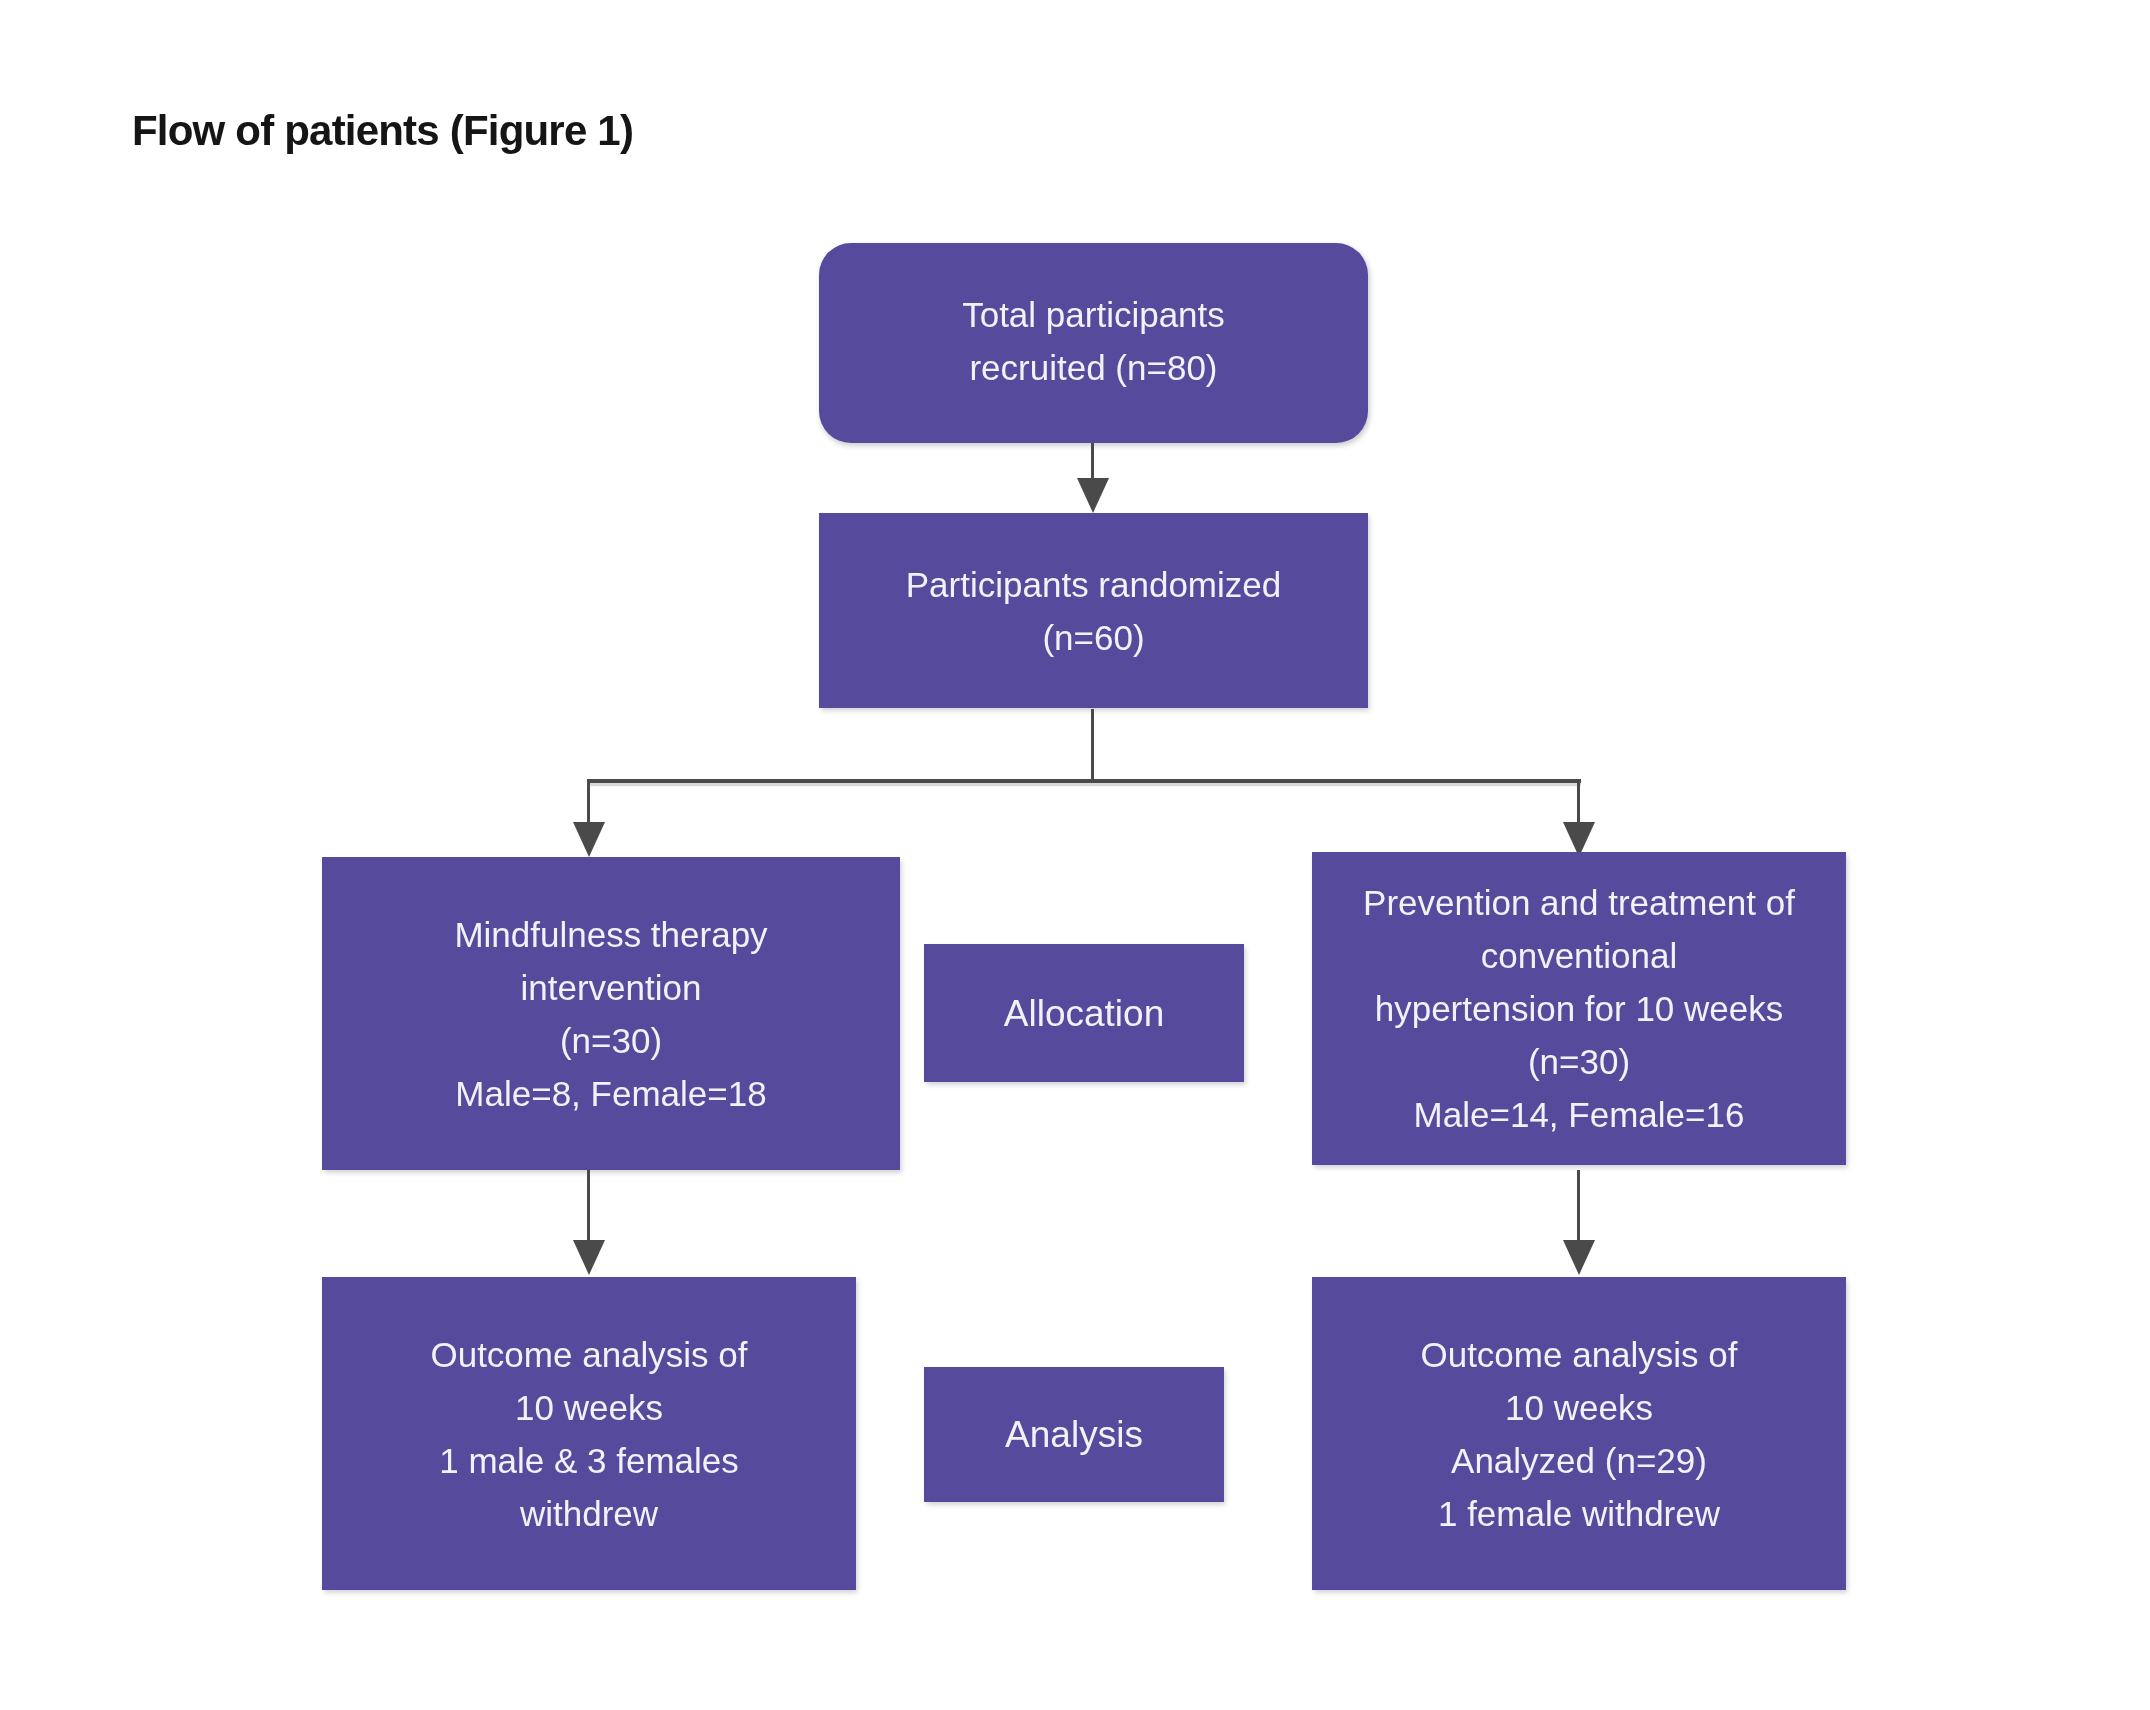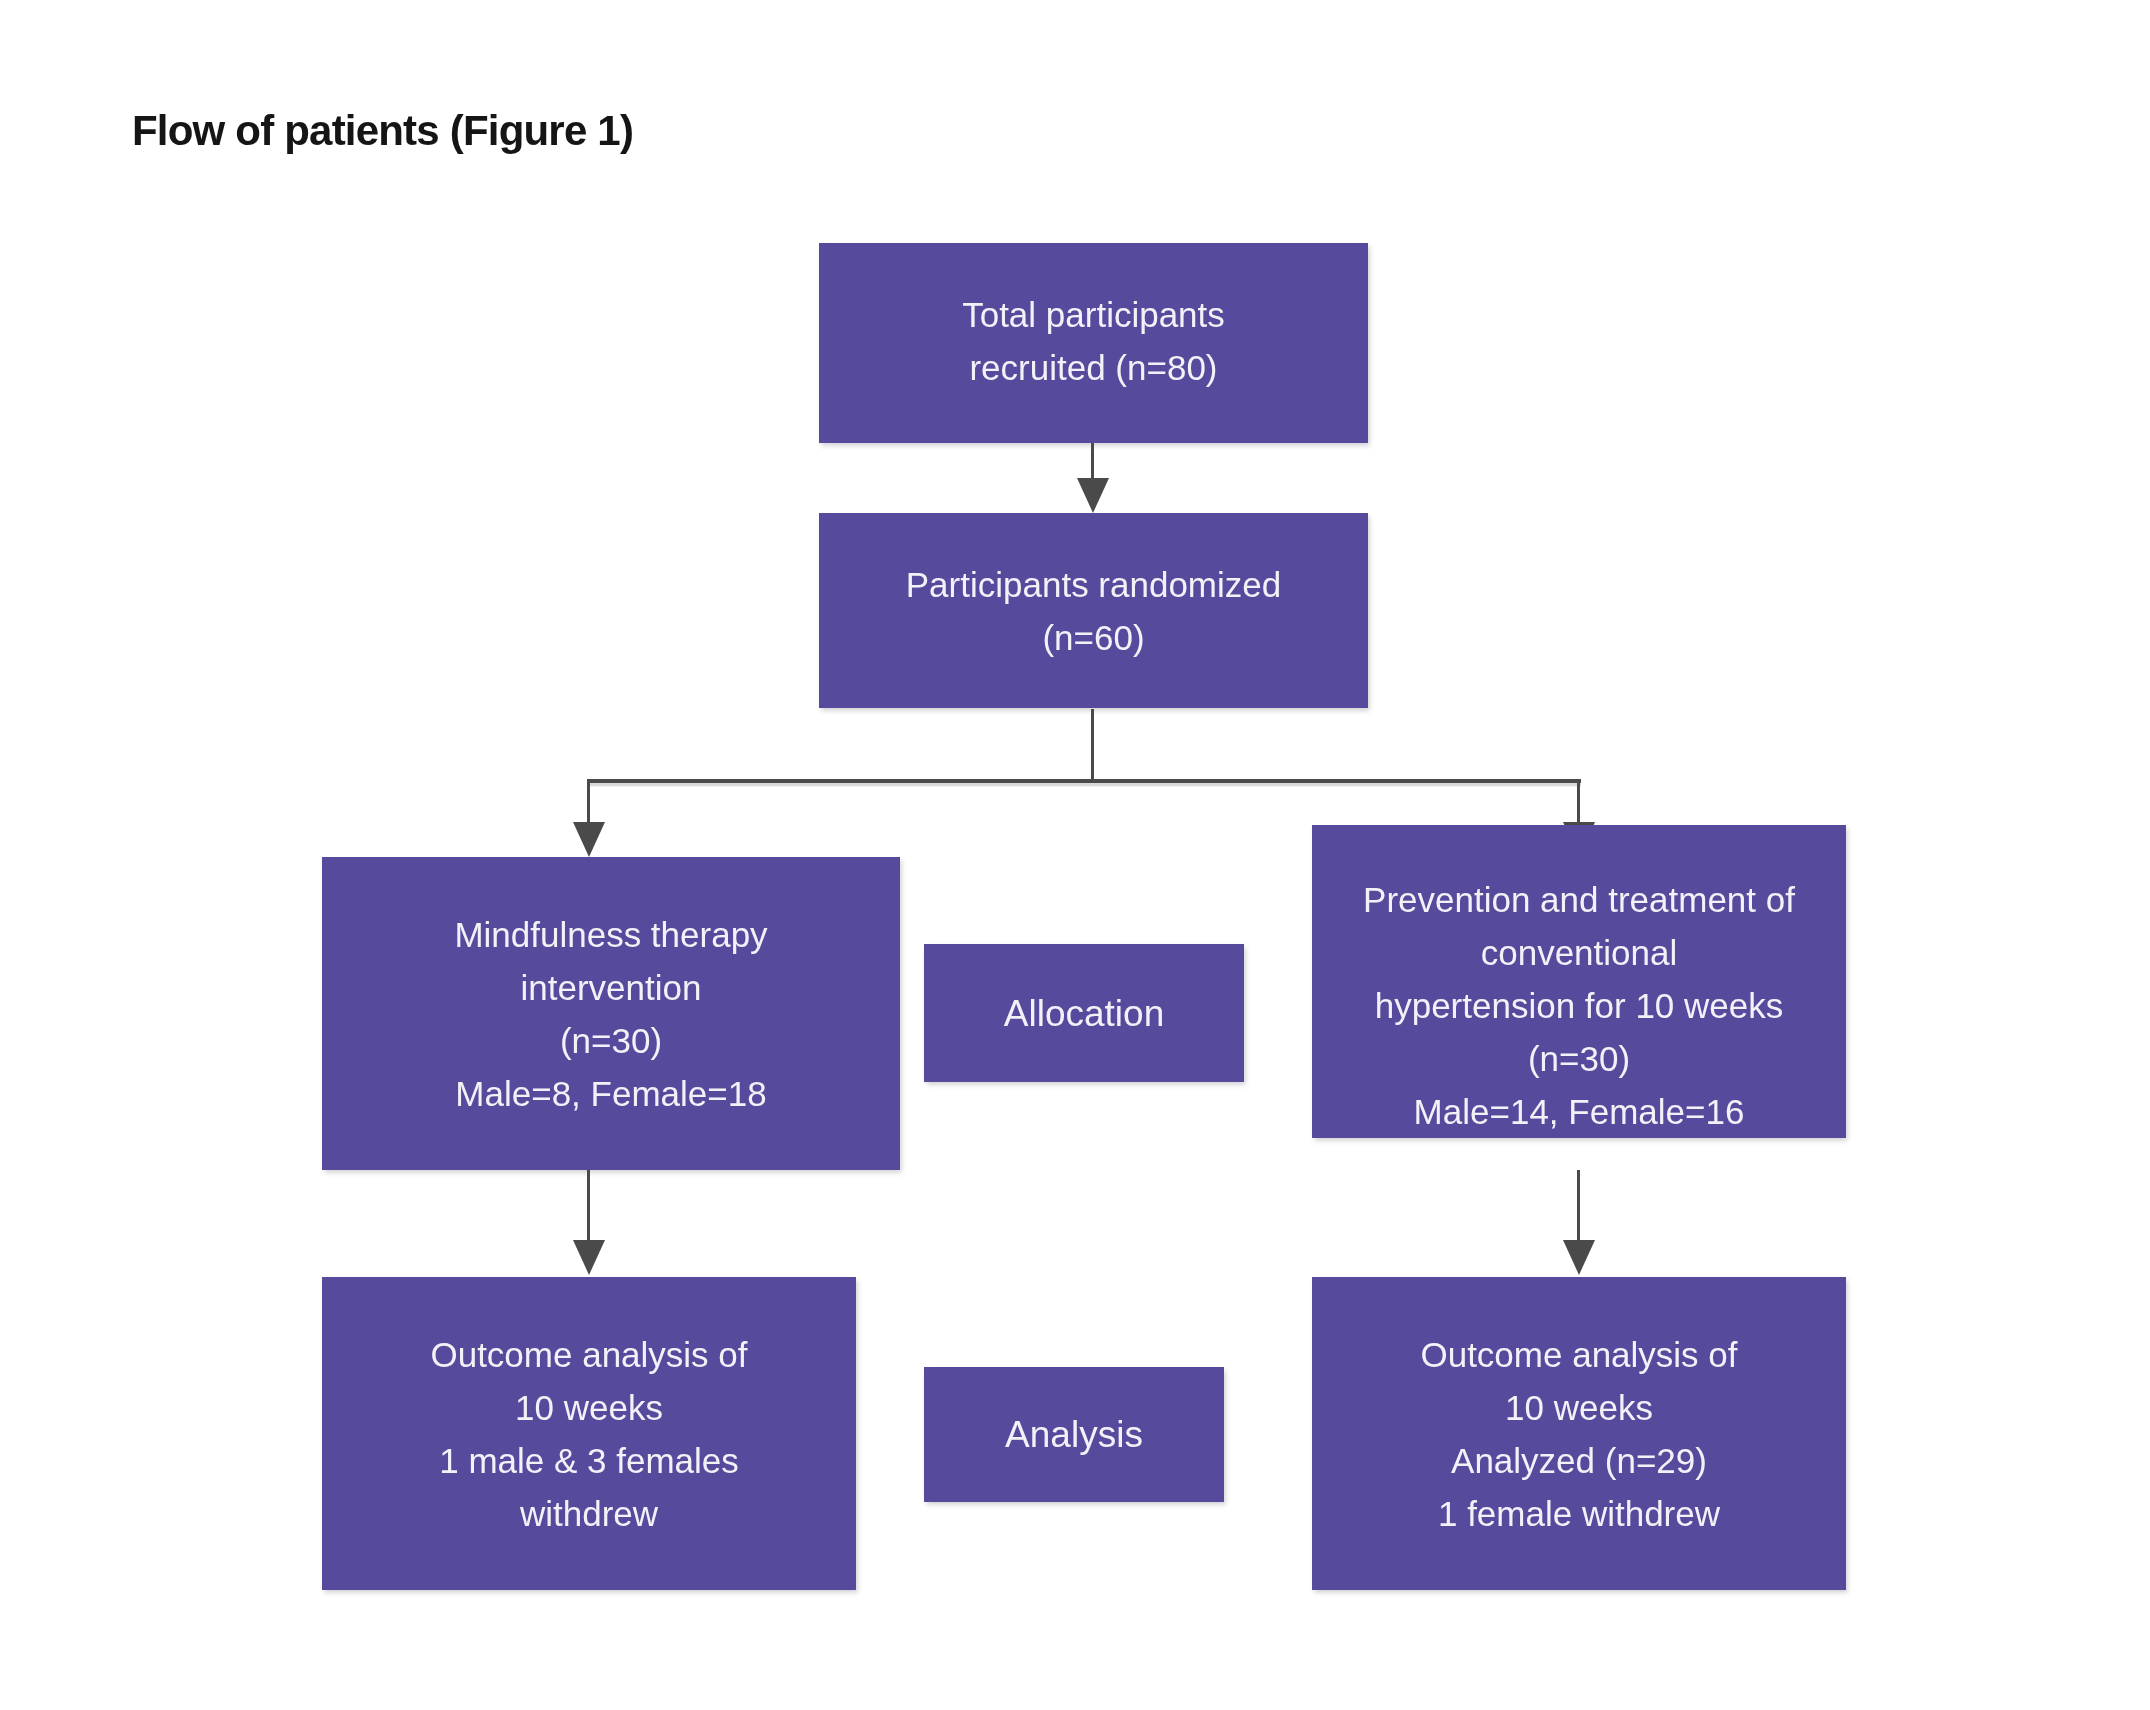--- a/index.html
+++ b/index.html
@@ -36,25 +36,25 @@
     text-align: center;
     display: flex;
     flex-direction: column;
     align-items: center;
     justify-content: center;
     box-shadow: 1.7px 2.5px 5px rgba(95, 95, 110, 0.30);
   }
   .node .line { width: 100%; }
   
   #box-recruited   { left:  819px; top:  243px; width: 549px; height: 200px;
-                     justify-content: flex-start; padding-top: 45px; box-sizing: border-box; }
+                     justify-content: flex-start; padding-top: 45px; box-sizing: border-box; border-radius: 32px; }
   #box-randomized  { left:  819px; top:  513px; width: 549px; height: 195px; }
   #box-mindfulness { left:  322px; top: 857px; width: 578px; height: 313px; }
   #box-allocation  { left: 924px; top: 944px; width: 320px; height: 138px; font-size: 37px; }
-  #box-prevention  { left: 1312px; top: 825px; width: 534px; height: 313px; justify-content: flex-end; }
+  #box-prevention  { left: 1312px; top: 852px; width: 534px; height: 313px; }
   #box-outcome-left  { left:  322px; top: 1277px; width: 534px; height: 313px; }
   #box-analysis    { left: 924px; top: 1367px; width: 300px; height: 135px; font-size: 37px; align-items: flex-end; }
   #box-outcome-right { left: 1312px; top: 1277px; width: 534px; height: 313px; }
 
   
   .vline {
     position: absolute;
     width: 3.3px;
     background: #4a4a4a;
   }

